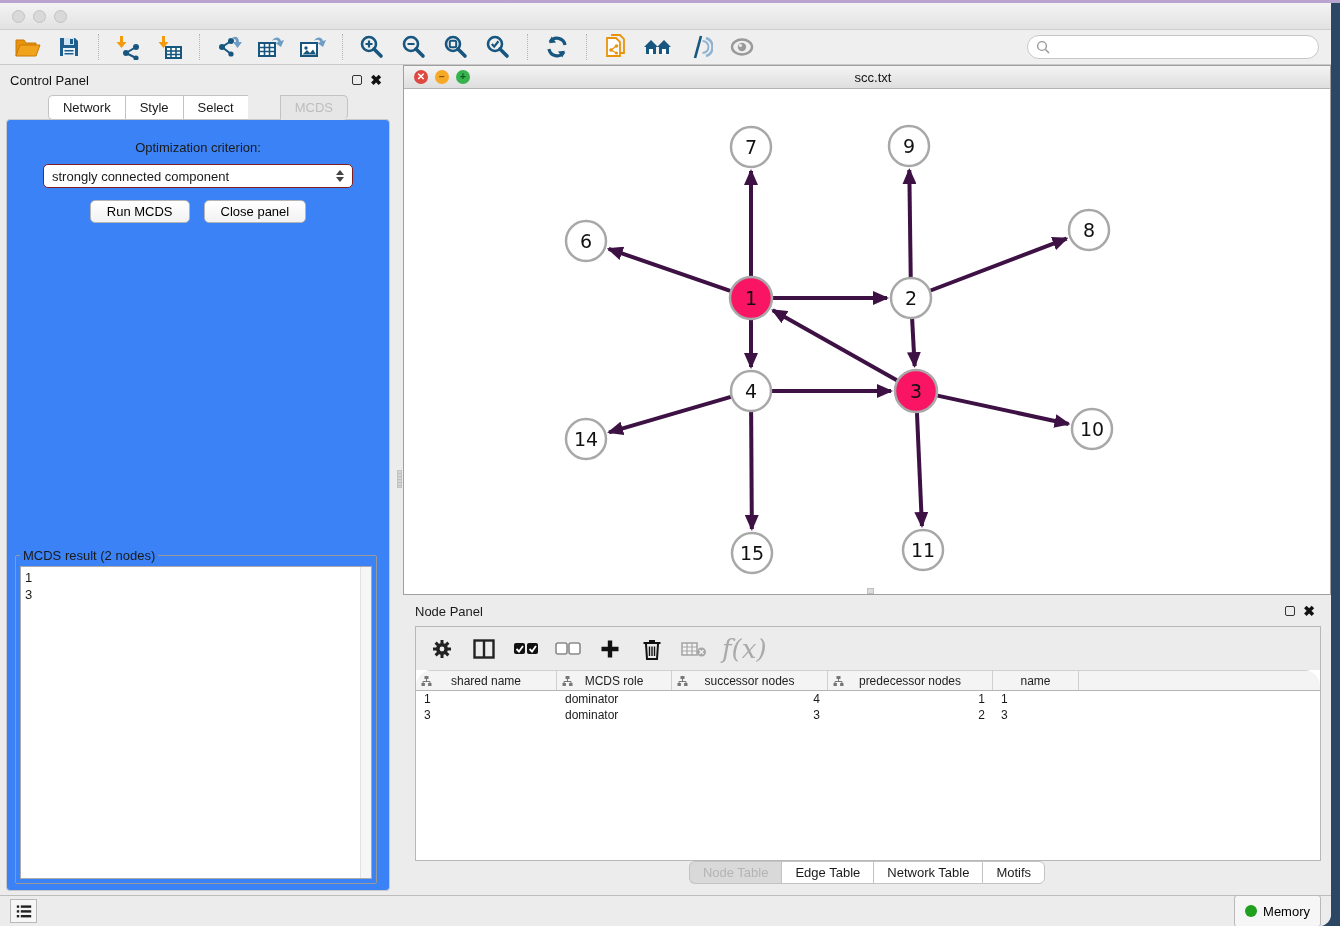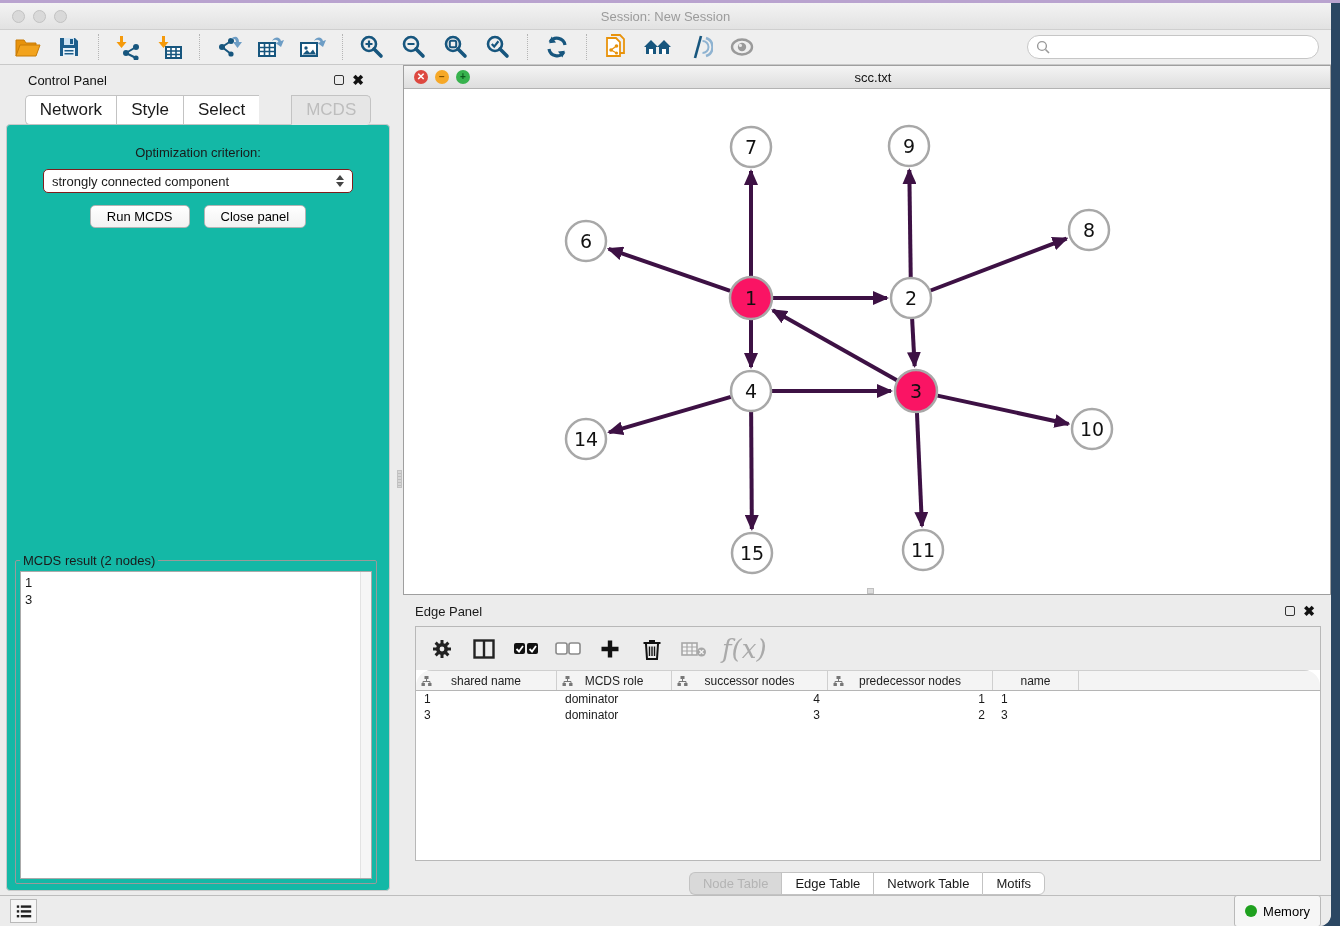--- a/index.html
+++ b/index.html
@@ -27,33 +27,33 @@
   .toolbar .spacer { flex:1; }
   .searchbox { width:292px; height:24px; background:#fff; border:1px solid #c6c6c6; border-radius:12px;
                display:flex; align-items:center; padding:0 8px; margin-right:4px; }
   .searchbox input { border:none; outline:none; flex:1; font-size:13px; background:transparent; margin-left:5px; }
 
   
   .main { flex:1; display:flex; min-height:0; }
 
   
   .control-panel { width:396px; background:#ececec; display:flex; flex-direction:column; position:relative; }
-  .cp-header { height:30px; display:flex; align-items:center; padding:0 28px;justify-content:space-between; }
+  .cp-header { height:30px; display:flex; align-items:center; padding:0 10px;justify-content:space-between; }
   .cp-header .ph-title { flex:1; font-size:13px; color:#111; }
   .ph-btn { background:none; border:none; cursor:pointer; padding:0 4px; font-size:12px; color:#111; display:flex; align-items:center; }
   .float-glyph { width:10px; height:10px; border:1.5px solid #333; border-radius:2px; display:inline-block; }
   .x-glyph { font-weight:bold; font-size:14px; line-height:10px; color:#111; }
 
   .cp-tabs { display:flex; justify-content:center; position:relative; z-index:2; margin-bottom:-1px; }
-  .cp-tab { padding:4px 14px; font-size:17px; background:#fff; border:1px solid #c3c3c3; border-right:none; cursor:pointer; }
+  .cp-tab { padding:4px 14px; font-size:13px; background:#fff; border:1px solid #c3c3c3; border-right:none; cursor:pointer; }
   .cp-tab:first-child { border-top-left-radius:5px; border-bottom-left-radius:5px; }
   .cp-tab:last-child { border-right:1px solid #c3c3c3; border-top-right-radius:5px; border-bottom-right-radius:5px; }
   .cp-tab.active { background:#e6e6e6; color:#bdbdbd; border-bottom-color:#e6e6e6;margin-left:32px; }
 
-  .cp-body { flex:1; margin:0 6px 4px 6px; border:1px solid #c9c9c9; border-radius:4px; background:#14b8a6;
+  .cp-body { flex:1; margin:0 6px 4px 6px; border:1px solid #c9c9c9; border-radius:4px; background:#3b82f6;
              padding-top:20px; display:flex; flex-direction:column; position:relative; }
   .opt-label { text-align:center; font-size:13px; margin-bottom:9px; }
   .dropdown { margin:0 auto; width:310px; height:24px; background:#fff; border:1px solid #7f1d1d; border-radius:5px;
               display:flex; align-items:center; padding:0 8px; cursor:pointer; }
   .dropdown .dd-text { flex:1; font-size:13px; }
   .dd-arrows { display:flex; flex-direction:column; gap:2px; align-items:center; }
   .dd-arrows .up { width:0; height:0; border-left:4px solid transparent; border-right:4px solid transparent; border-bottom:5px solid #444; }
   .dd-arrows .down { width:0; height:0; border-left:4px solid transparent; border-right:4px solid transparent; border-top:5px solid #444; }
   .btn-row { display:flex; justify-content:center; gap:14px; margin-top:12px; }
   .pbtn { height:23px; padding:0 16px; background:linear-gradient(#ffffff,#f2f2f2); border:1px solid #b5b5b5;
@@ -100,21 +100,21 @@
   .fx { font-family:"DejaVu Serif",serif; font-style:italic; font-size:26px; color:#aaa; }
 
   .dtable { flex:1; overflow:hidden; background:#fff;border-radius:16px; }
   .thead { display:flex; height:21px; background:#f4f4f4; border-top:1px solid #cfcfcf; border-bottom:1px solid #b5b5b5; }
   .th { position:relative; display:flex; align-items:center; justify-content:center; font-size:12px; color:#222;
         border-right:1px solid #cfcfcf; }
   .th .hicon { position:absolute; left:5px; top:5px; }
   .trow { display:flex; height:16px; align-items:center; font-size:12px; }
   .td { padding:0 8px; white-space:nowrap; overflow:hidden; }
 
-  .tp-tabs { height:34px; display:flex; align-items:flex-end; justify-content:center; }
+  .tp-tabs { height:34px; display:flex; align-items:flex-start; justify-content:center; }
   .seg { display:flex; }
   .seg-tab { padding:3px 13px; font-size:13px; background:#fff; border:1px solid #c3c3c3; border-right:none; cursor:pointer; }
   .seg-tab:first-child { border-top-left-radius:6px; border-bottom-left-radius:6px; }
   .seg-tab:last-child { border-right:1px solid #c3c3c3; border-top-right-radius:6px; border-bottom-right-radius:6px; }
   .seg-tab.active { background:#d9d9d9; color:#b4b4b4; }
 
   
   .statusbar { height:31px; background:#ececec; border-top:1px solid #bdbdbd; display:flex; align-items:center; padding:0 10px; }
   .sb-left { width:27px; height:24px; background:#f6f6f6; border:1px solid #b9b9b9; display:flex; align-items:center; justify-content:center; cursor:pointer; }
   .statusbar .spacer { flex:1; }
@@ -128,21 +128,20 @@
 <div class="desktop">
   <div class="desktop-top"></div>
   <div class="app">
 
     <div class="titlebar">
       <div class="traffic">
         <span class="dot"></span>
         <span class="dot"></span>
         <span class="dot"></span>
       </div>
-      <div class="win-title">Session: New Session</div>
     </div>
 
     <div class="toolbar">
       <button class="tbtn">
         <svg width="27" height="24" viewBox="0 0 27 24">
           <path d="M2 21 L2 5 L10 5 L12 8 L22 8 L22 10" fill="#e8930c" stroke="#c77b06" stroke-width="1"></path>
           <path d="M2 21 L6 10 L26 10 L22 21 Z" fill="#f2a31d" stroke="#c77b06" stroke-width="1"></path>
         </svg>
       </button>
       <button class="tbtn">
@@ -383,21 +382,21 @@
                 <text x="519" y="467.5" text-anchor="middle" font-size="19" font-family="&quot;DejaVu Sans&quot;, sans-serif" fill="#111111">11</text>
               </svg>
           </div>
           <div class="nw-grip"></div>
         </div>
 
         <div class="hsplitter"></div>
 
         <div class="table-panel">
           <div class="tp-header">
-            <span class="ph-title">Edge Panel</span>
+            <span class="ph-title">Node Panel</span>
             <button class="ph-btn">
                 <span class="float-glyph"></span>
               </button>
             <button class="ph-btn">
                 <span class="x-glyph">✖</span>
               </button>
           </div>
           <div class="tp-inner">
             <div class="tp-toolbar">
               <button class="tp-tbtn">

